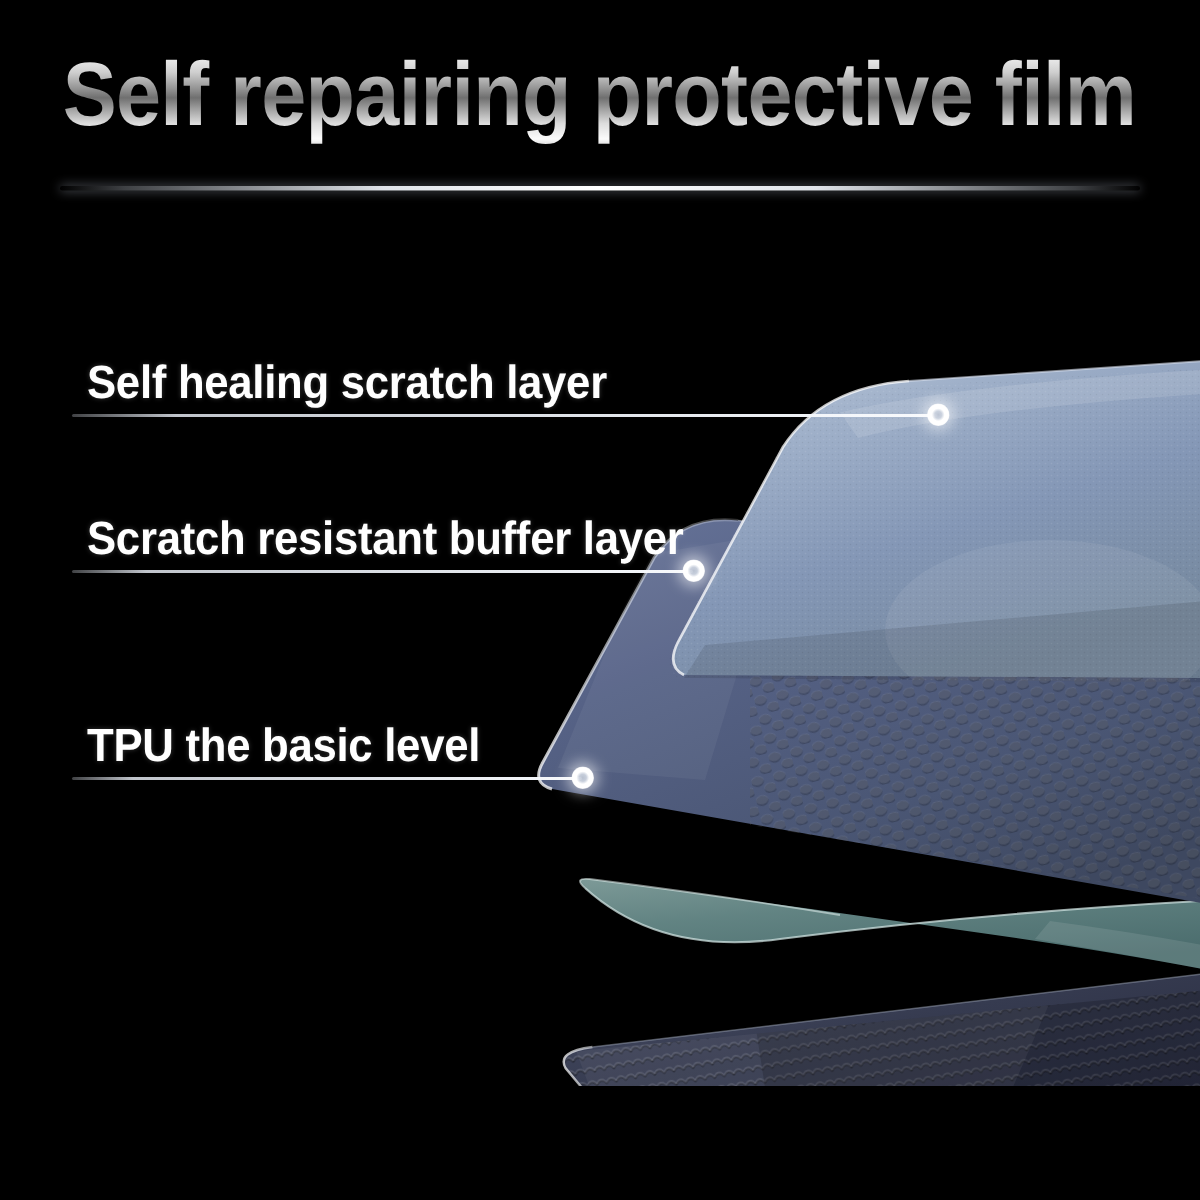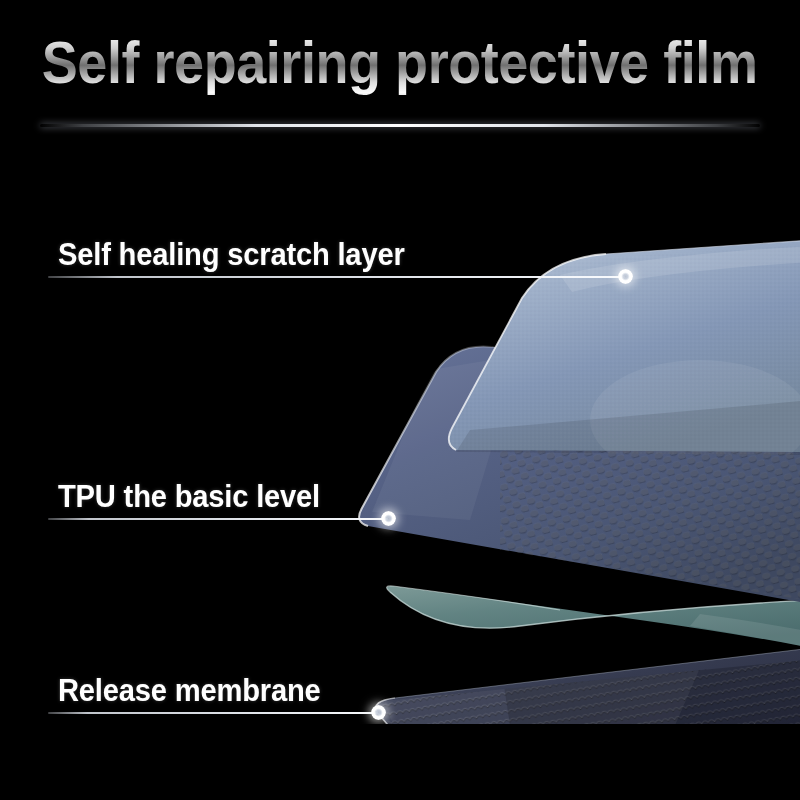--- a/index.html
+++ b/index.html
@@ -265,27 +265,27 @@
   </div>
 
   <div id="divider"></div>
 
   <div class="callout" style="top:212px;height:66px;width:600px;">
     <div class="callout-text">Self healing scratch layer</div>
     <div class="leader-line" style="width:577px;"></div>
     <div class="leader-dot" style="left:570px;"></div>
   </div>
 
+  <div class="callout" style="top:316px;height:66px;width:440px;">
+    <div class="callout-text">Scratch resistant buffer layer</div>
+    <div class="leader-line" style="width:414px;"></div>
+    <div class="leader-dot" style="left:407px;"></div>
+  </div>
 
   <div class="callout" style="top:454px;height:66px;width:370px;">
     <div class="callout-text">TPU the basic level</div>
     <div class="leader-line" style="width:340px;"></div>
     <div class="leader-dot" style="left:333px;"></div>
   </div>
 
 
-  <div class="callout" style="top:648px;height:66px;width:360px;">
-    <div class="callout-text">Release membrane</div>
-    <div class="leader-line" style="width:330px;"></div>
-    <div class="leader-dot" style="left:323px;"></div>
-  </div>
 
 </div>
 
 </body></html>

